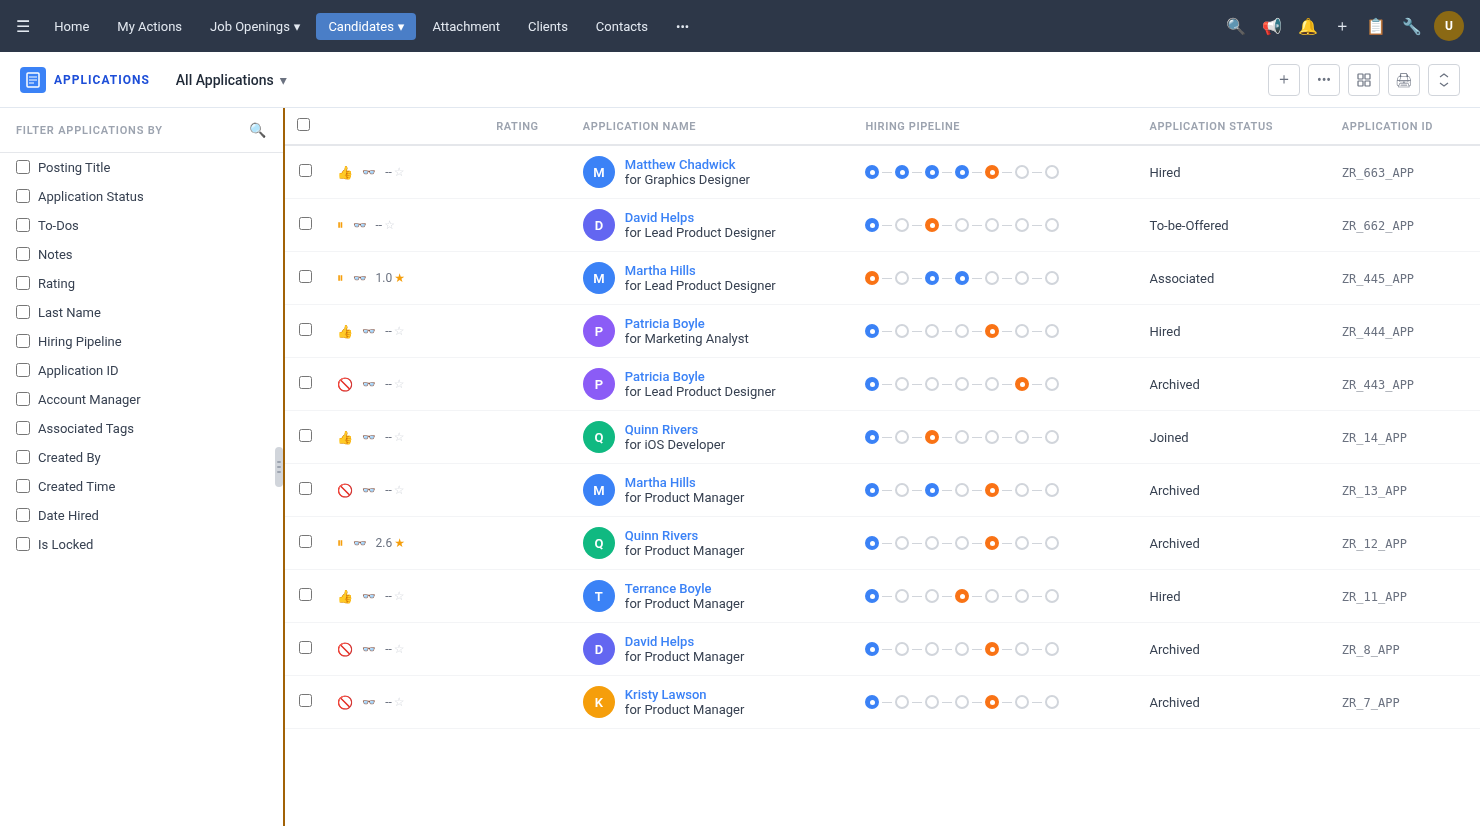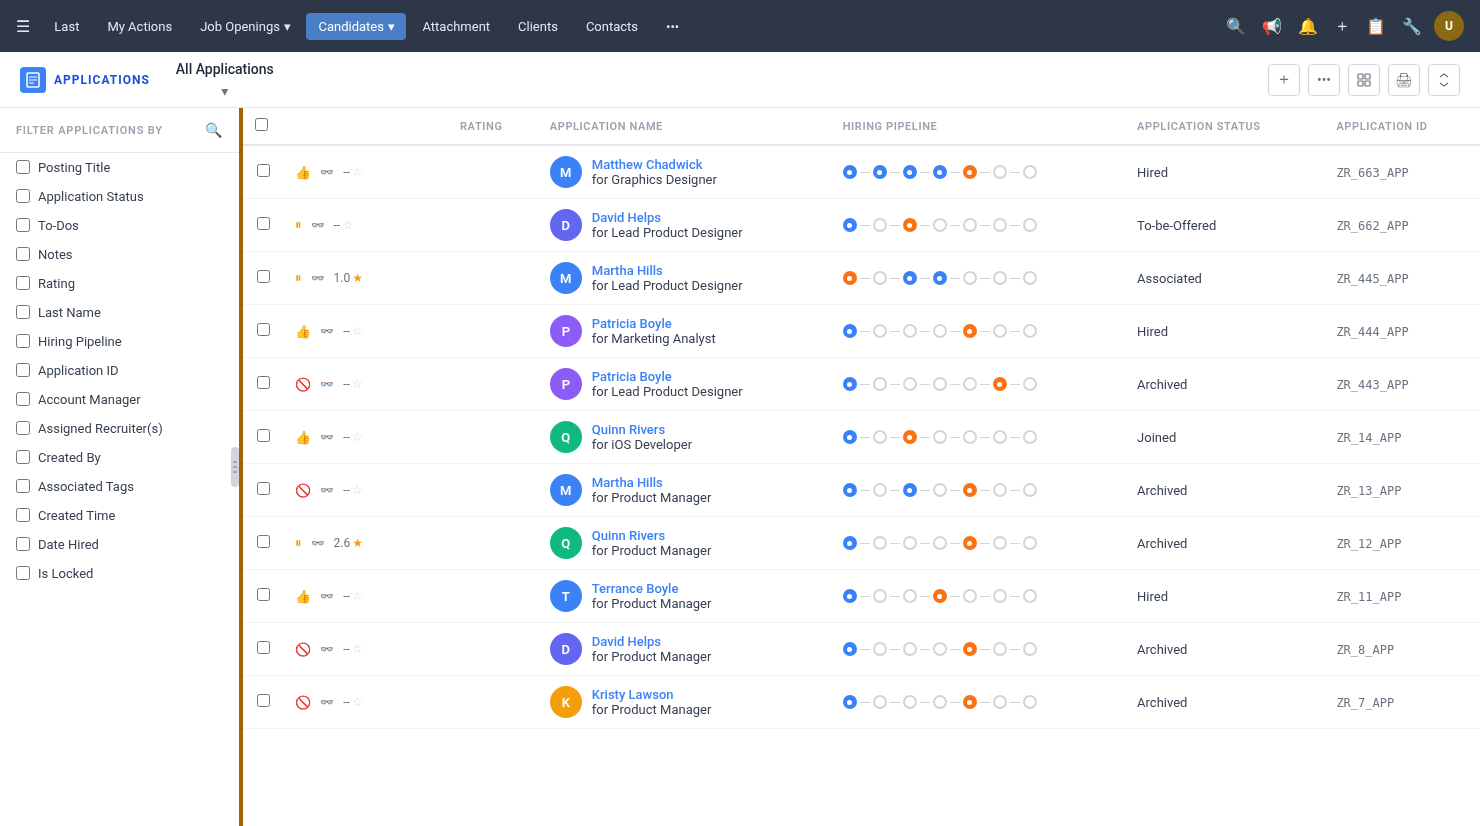--- a/index.html
+++ b/index.html
@@ -65,21 +65,20 @@
     .sub-header .view-selector {
       display: flex;
       align-items: center;
       gap: 6px;
       font-size: 14px;
       font-weight: 500;
       color: #1f2937;
       cursor: pointer;
       padding: 6px 10px;
       border-radius: 4px;
-      flex-direction: column;
     }
     .sub-header-spacer { flex: 1; }
     .sub-header-actions { display: flex; align-items: center; gap: 8px; }
     .sub-header-btn {
       width: 32px; height: 32px;
       border: 1px solid #d1d5db;
       border-radius: 4px;
       display: flex; align-items: center; justify-content: center;
       cursor: pointer;
       background: #fff;
@@ -89,23 +88,23 @@
 
     
     .main-content {
       display: flex;
       height: calc(100vh - 108px);
       background: #f9fafb;
     }
 
     
     .sidebar {
-      width: 243px;
+      width: 285px;
       background: #fff;
-      border-right: 4px solid #a16207;
+      border-right: 2px solid #a16207;
       overflow-y: auto;
       flex-shrink: 0;
       position: relative;
     }
     .sidebar-header {
       display: flex;
       align-items: center;
       justify-content: space-between;
       padding: 14px 16px;
       border-bottom: 1px solid #e5e7eb;
@@ -240,21 +239,21 @@
 
     
     .check-col-cell { text-align: center; }
   </style>
 </head>
 <body>
 
 <nav class="top-nav">
   <span class="hamburger">☰</span>
   <div class="nav-item">
-      <span>Last</span>
+      <span>Home</span>
     </div>
   <div class="nav-item">
       <span>My Actions</span>
     </div>
   <div class="nav-item">
     <span>Job Openings</span>
     <span>▾</span>
   </div>
   <div class="nav-item highlighted">
     <span>Candidates</span>
@@ -359,30 +358,26 @@
   </div>
         <div class="filter-item">
     <input type="checkbox" id="filter-7" style="">
     <label for="filter-7">Application ID</label>
   </div>
         <div class="filter-item">
     <input type="checkbox" id="filter-9" style="">
     <label for="filter-9">Account Manager</label>
   </div>
         <div class="filter-item">
-    <input type="checkbox" id="filter-10" style="">
-    <label for="filter-10">Assigned Recruiter(s)</label>
+    <input type="checkbox" id="filter-11" style="">
+    <label for="filter-11">Associated Tags</label>
   </div>
         <div class="filter-item">
     <input type="checkbox" id="filter-12" style="">
     <label for="filter-12">Created By</label>
-  </div>
-        <div class="filter-item">
-    <input type="checkbox" id="filter-11" style="">
-    <label for="filter-11">Associated Tags</label>
   </div>
         <div class="filter-item">
     <input type="checkbox" id="filter-13" style="">
     <label for="filter-13">Created Time</label>
   </div>
         <div class="filter-item">
     <input type="checkbox" id="filter-14" style="">
     <label for="filter-14">Date Hired</label>
   </div>
         <div class="filter-item">

